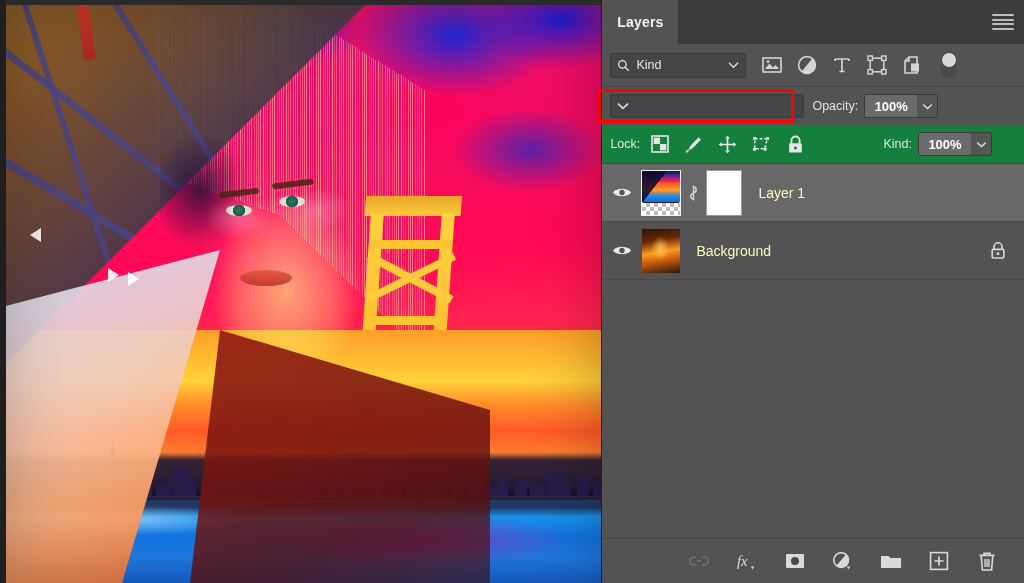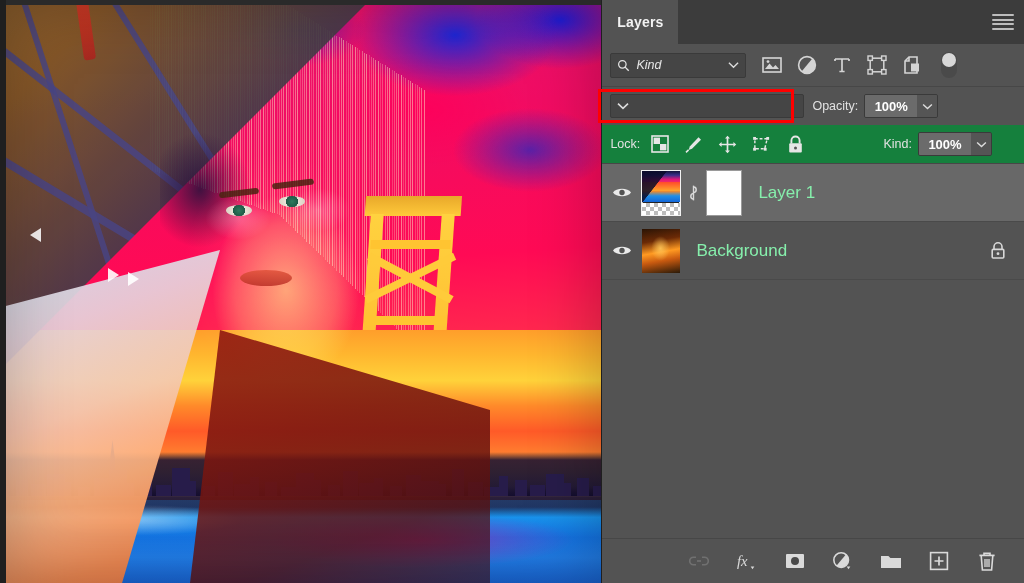--- a/index.html
+++ b/index.html
@@ -127,21 +127,21 @@
          border-left:1px solid #1f1f1f;}
   .tabbar{height:44px;background:#3c3c3c;position:relative;display:flex;align-items:stretch;flex:0 0 auto;}
   .tab{width:76px;background:#535353;display:flex;align-items:center;justify-content:center;
        color:#f2f2f2;font-size:14px;font-weight:bold;letter-spacing:.2px;}
   .tabbar-rest{flex:1;background:#3c3c3c;}
   .panel-menu{position:absolute;right:10px;top:14px;width:22px;height:16px;
               display:flex;flex-direction:column;justify-content:space-between;}
   .panel-menu i{display:block;height:2px;background:#bdbdbd;border-radius:1px;}
 
   .filter-row{height:42px;background:#535353;display:flex;align-items:center;padding:0 8px;
-              border-bottom:1px solid #474747;flex:0 0 auto;font-style:italic;}
+              border-bottom:1px solid #474747;flex:0 0 auto;}
   .kind-select{width:122px;height:23px;background:#454545;border:1px solid #3a3a3a;border-radius:2px;
                display:flex;align-items:center;gap:6px;padding:0 6px;color:#e6e6e6;font-size:12.5px;}
   .kind-select .lbl{flex:1;}
   .ico{display:inline-flex;align-items:center;justify-content:center;}
   .filter-icons{display:flex;align-items:center;gap:15px;margin-left:16px;}
   .fico{width:20px;height:20px;opacity:.92;}
   .switch{width:16px;height:26px;border-radius:8px;background:#4a4a4a;position:relative;margin-left:4px;}
   .switch .knob{position:absolute;left:1px;top:1px;width:14px;height:14px;border-radius:50%;background:#d8d8d8;}
 
   .blend-row{height:38px;background:#535353;display:flex;align-items:center;padding:0 8px;
@@ -182,21 +182,21 @@
       linear-gradient(45deg,#bdbdbd 25%,transparent 25%,transparent 75%,#bdbdbd 75%),
       linear-gradient(45deg,#bdbdbd 25%,#fff 25%,#fff 75%,#bdbdbd 75%);
     background-size:8px 8px;background-position:0 0,4px 4px;background-color:#fff;}
   .thumb .t-diag{position:absolute;inset:0;
     background:linear-gradient(128deg, rgba(10,10,40,.9) 0%, rgba(10,10,40,.85) 34%, rgba(0,0,0,0) 35%);}
   .thumb.bg-thumb{background:linear-gradient(170deg,#2a1405 0%,#6b2a06 28%,#ff9a22 52%,#c85a10 70%,#2a1a08 100%);}
   .thumb.bg-thumb:after{content:"";position:absolute;left:22%;top:18%;width:50%;height:55%;
     background:radial-gradient(ellipse at 50% 50%, rgba(255,200,90,.85), rgba(255,140,40,0) 70%);}
   .mask-thumb{width:34px;height:44px;background:#fff;border:1px solid #9a9a9a;}
   .link-ico{width:12px;height:20px;display:flex;align-items:center;justify-content:center;}
-  .layer-name{color:#86efac;font-size:17px;margin-left:16px;flex:1;}
+  .layer-name{color:#fef9c3;font-size:14px;margin-left:16px;flex:1;}
   .row-lock{margin-right:18px;}
 
   .bottom-sep{height:18px;background:#535353;flex:0 0 auto;border-bottom:1px solid #474747;}
   .bottom-bar{height:44px;background:#535353;display:flex;align-items:center;
               justify-content:flex-end;gap:26px;padding-right:26px;flex:0 0 auto;}
   .bico{width:22px;height:22px;opacity:.92;}
   .bico.dim{opacity:.42;}
   svg{display:block;}
 </style>
 </head>

